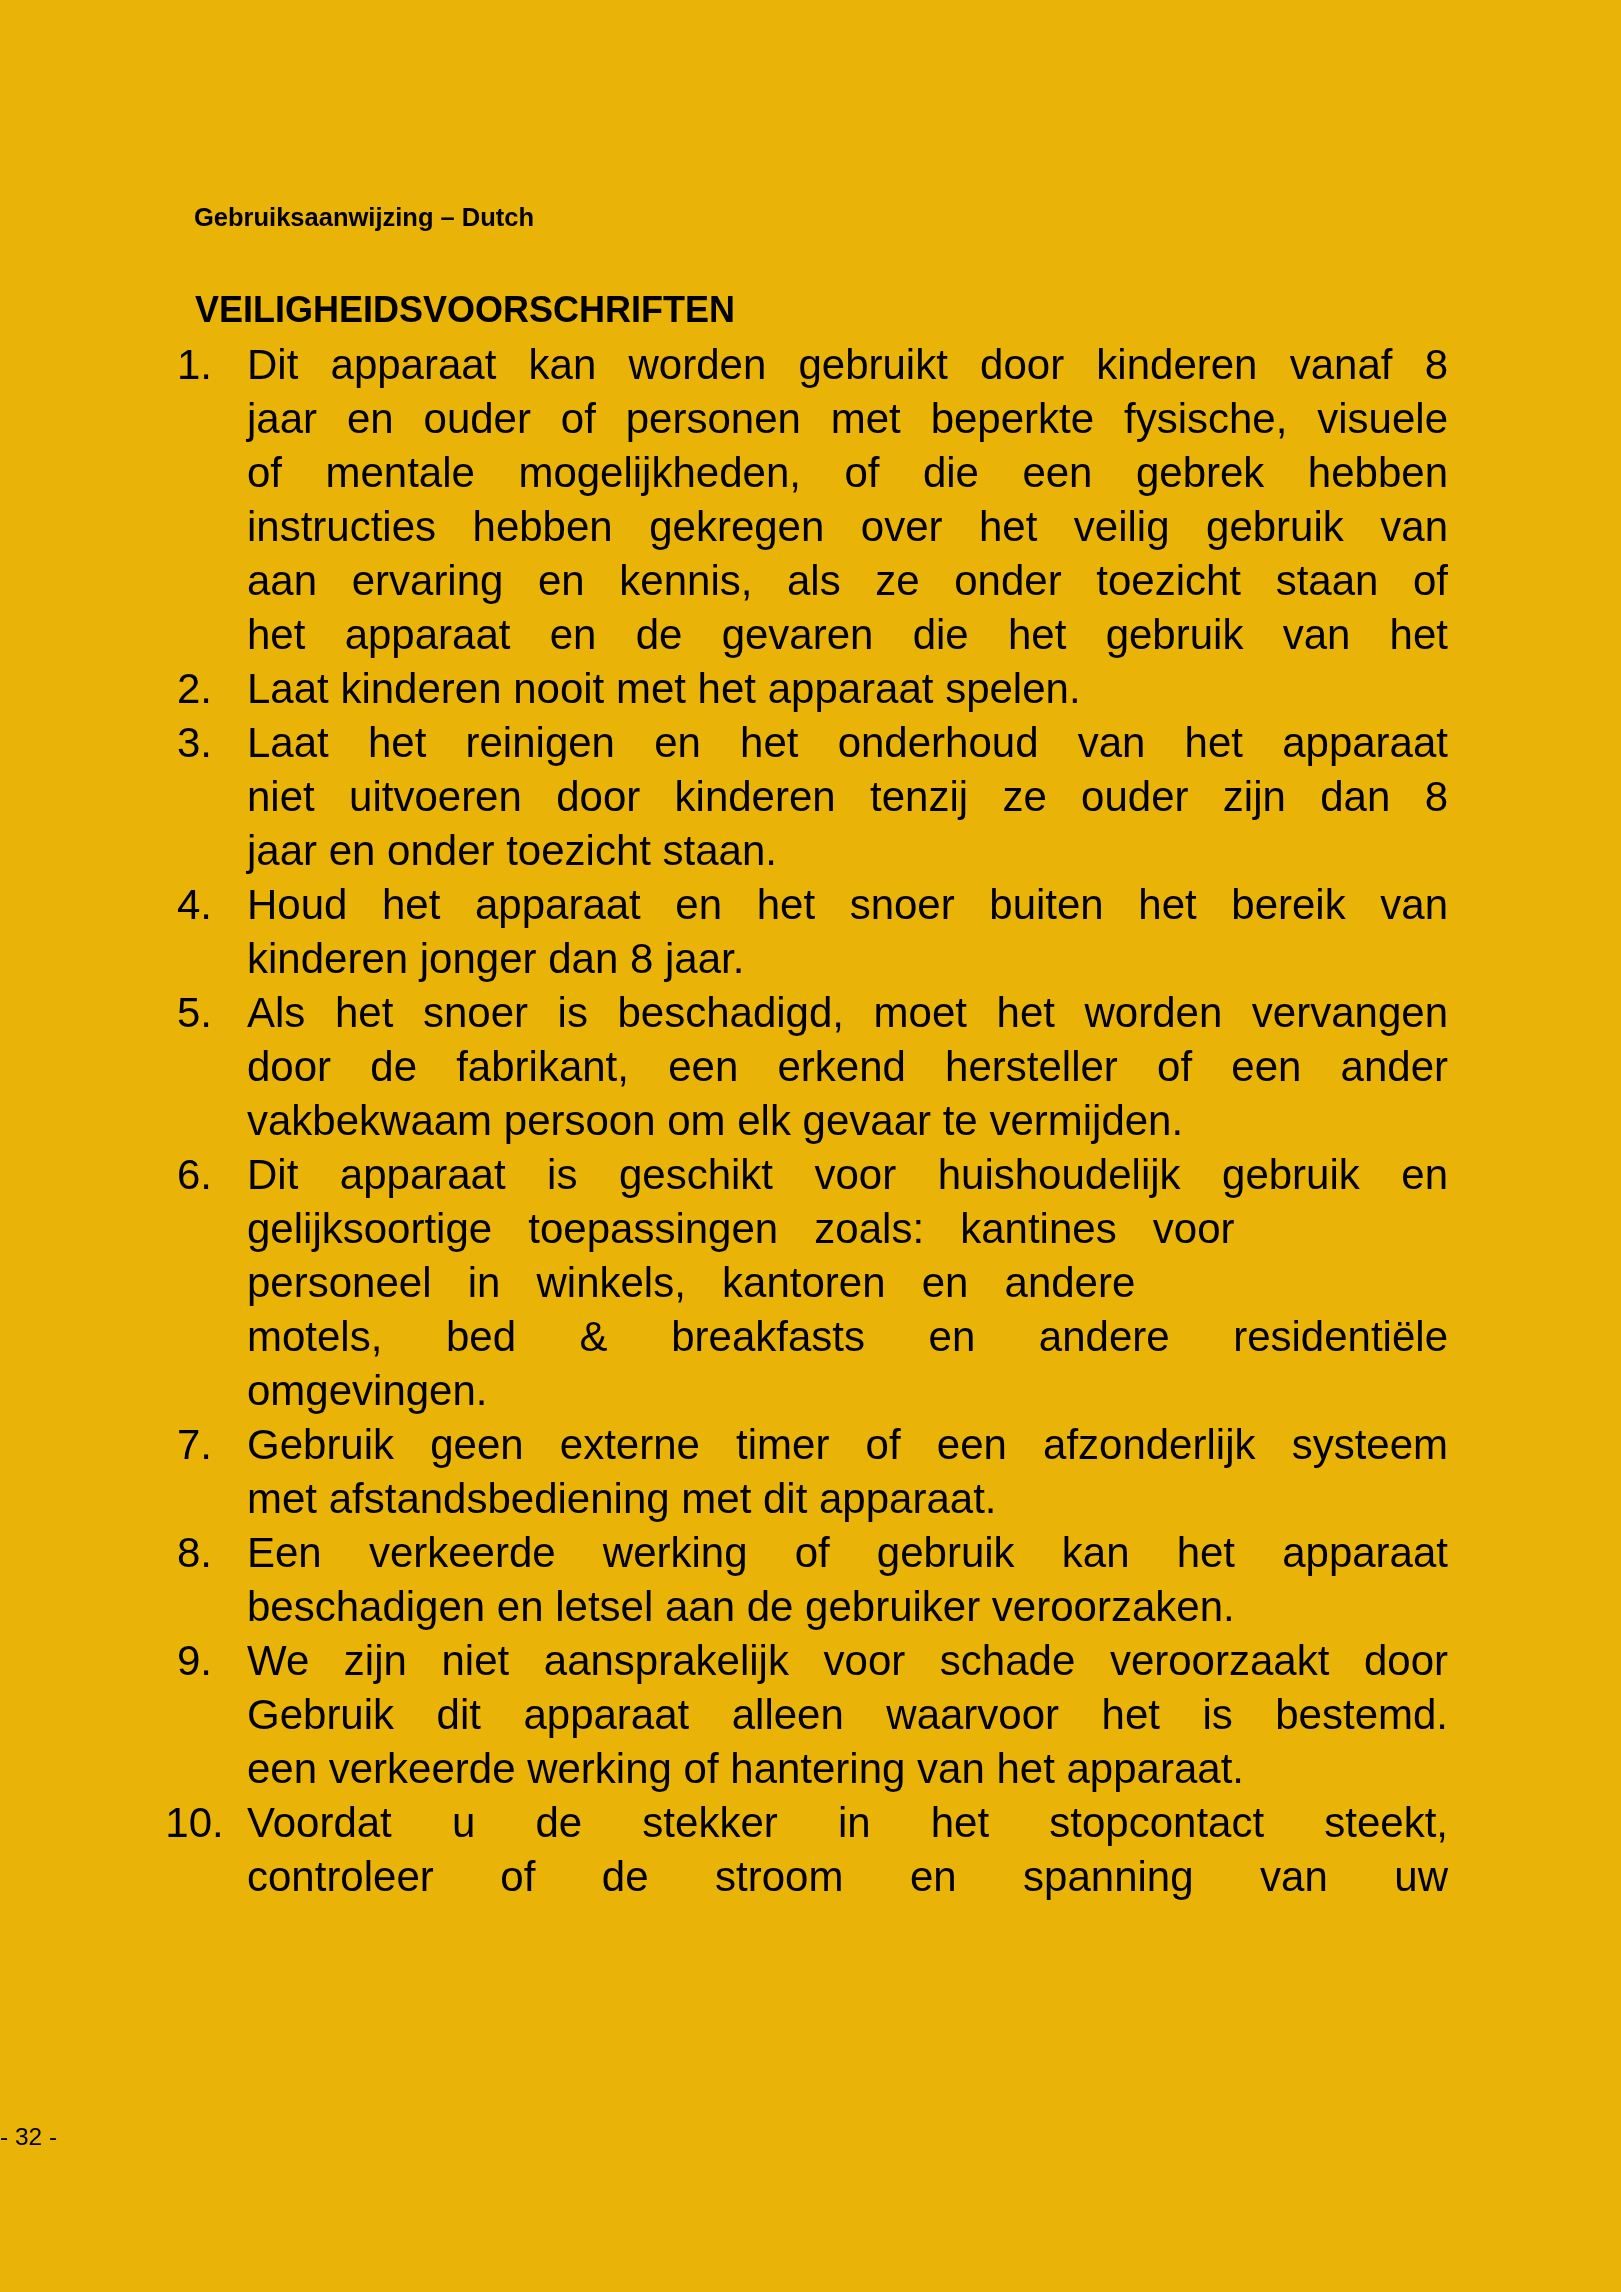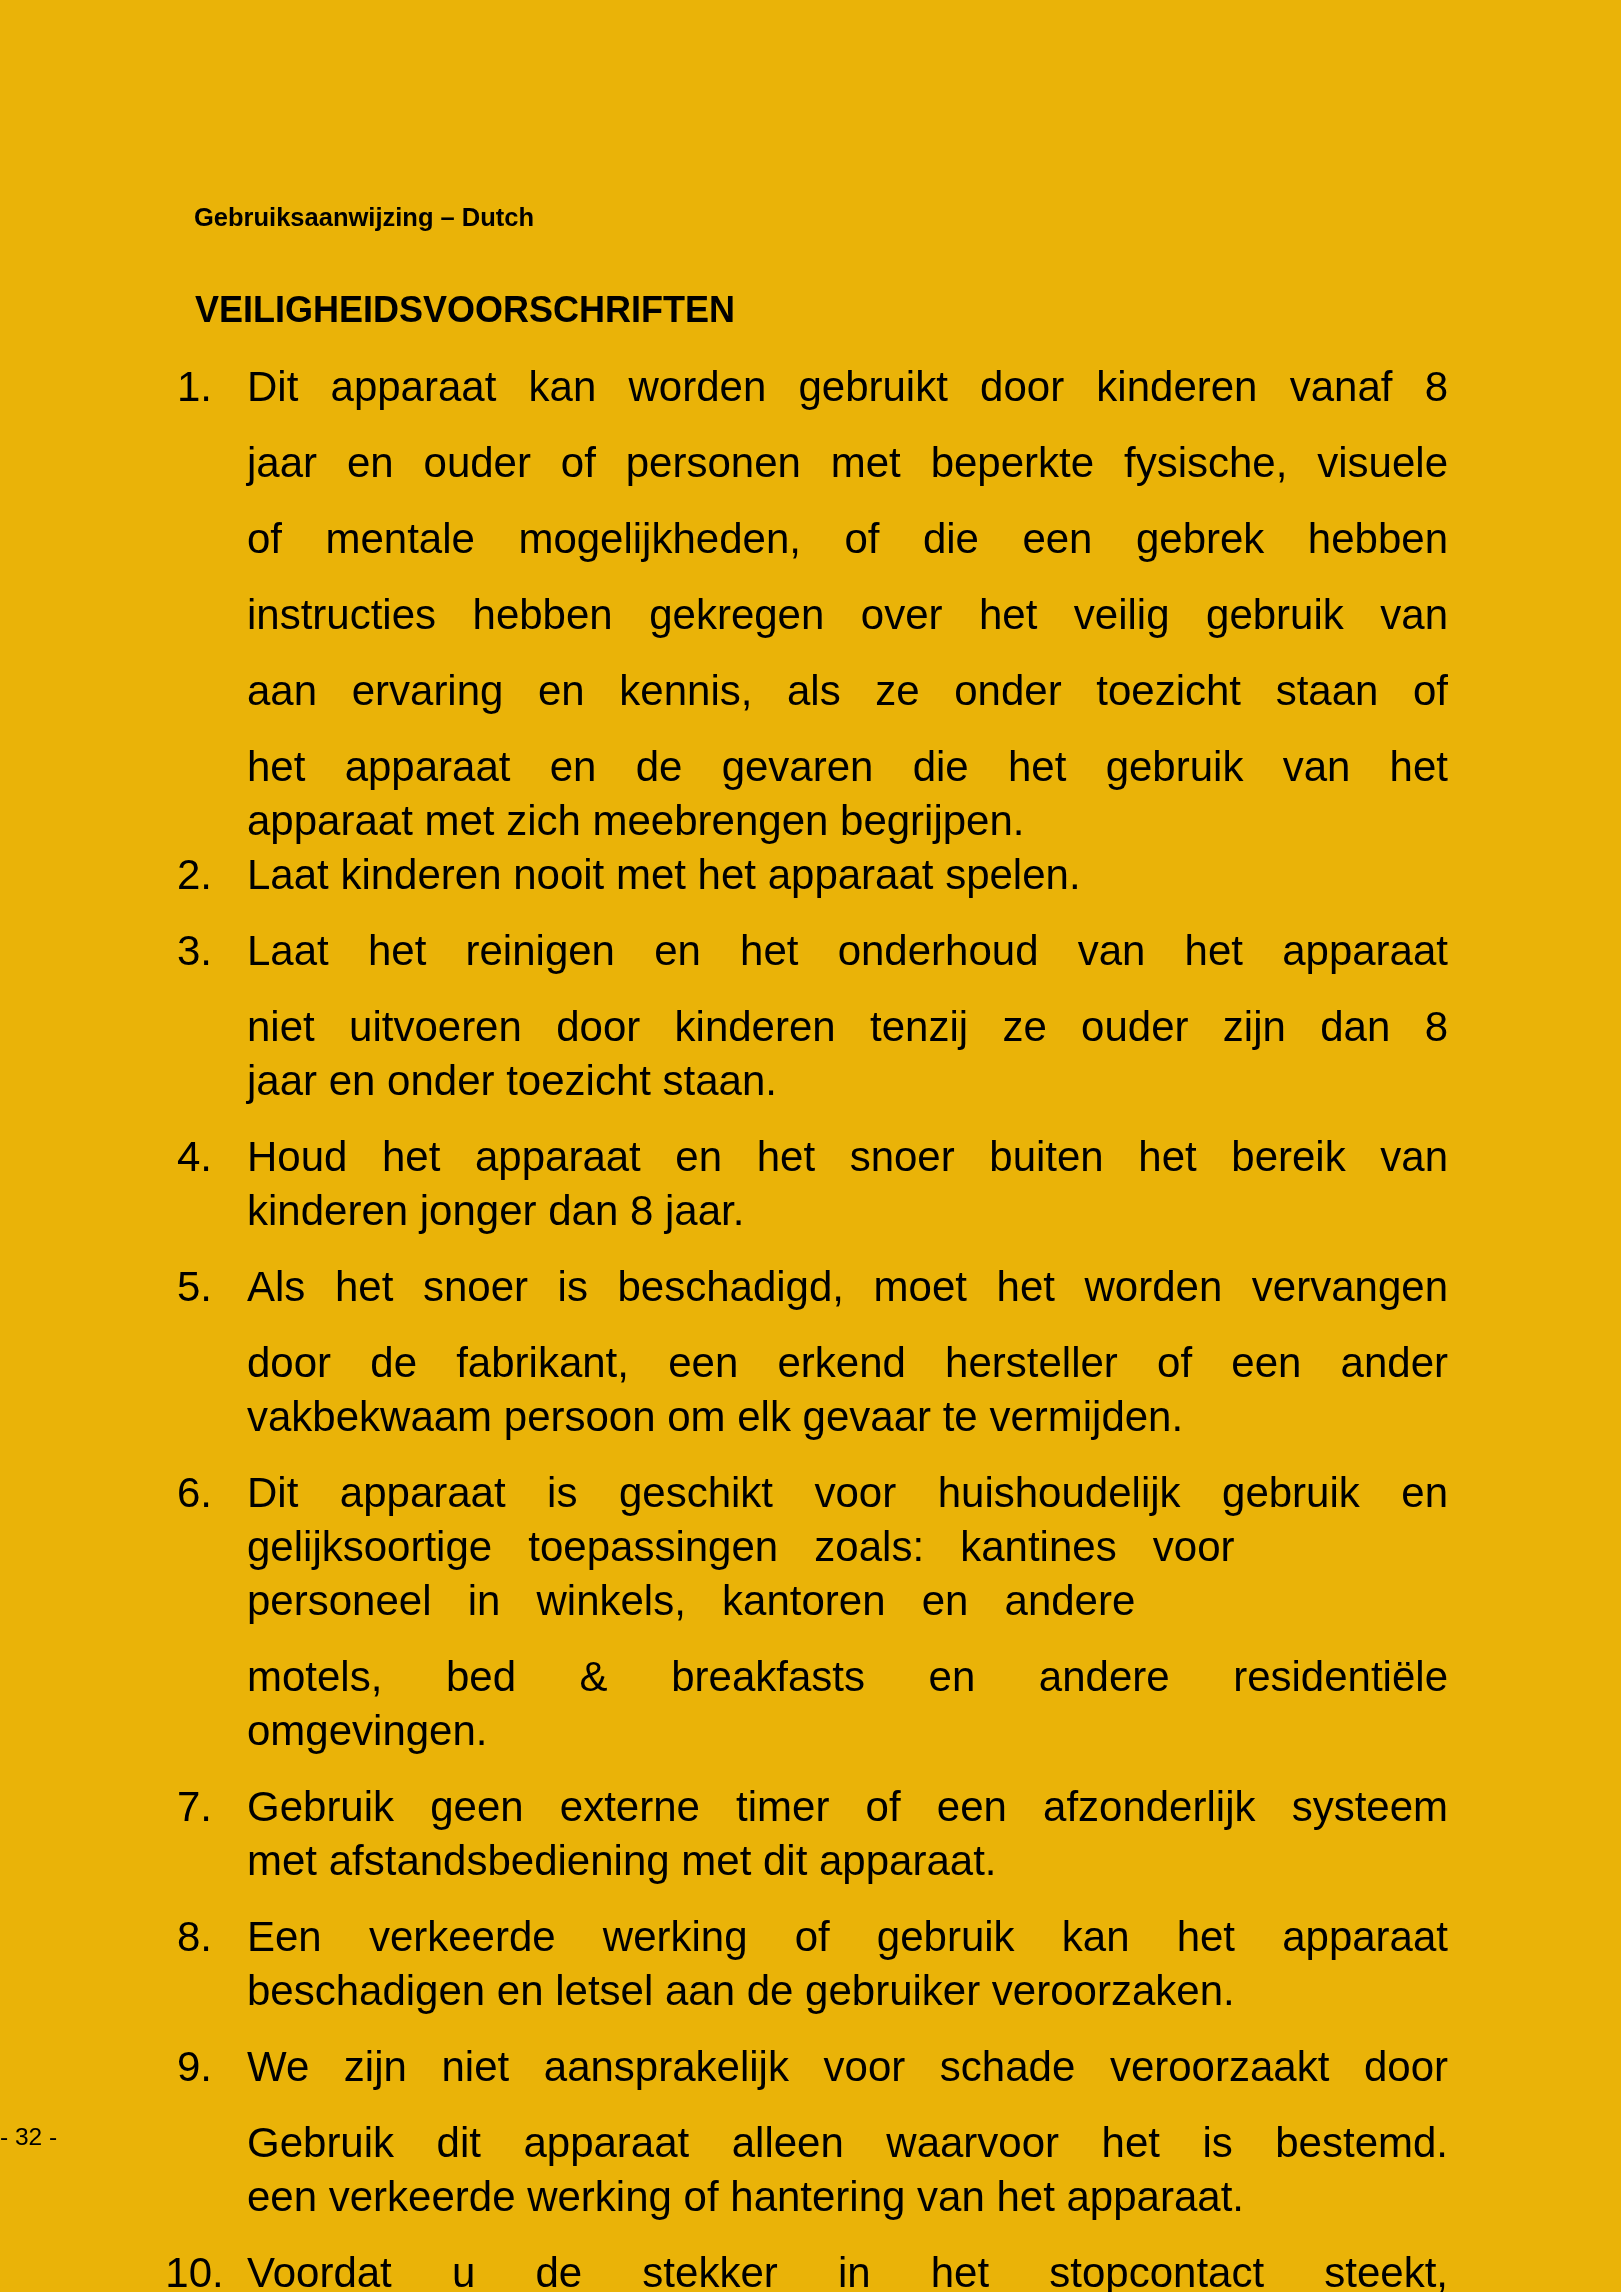--- a/index.html
+++ b/index.html
@@ -60,21 +60,20 @@
   .text {
     width: 1201px;
   }
   .line {
     text-align: left;
   }
   .line.fill {
     text-align: justify;
     text-align-last: justify;
     text-justify: inter-word;
-    margin-top: 22px;
   }
   .line.spread {
     word-spacing: 24.5px;
   }
   .page-number {
     position: absolute;
     left: 0;
     top: 2085px;
     width: 100%;
     text-align: left;
@@ -94,21 +93,20 @@
   <ol class="safety-list" id="safety-list">
       <li class="item">
         <span class="num">1.</span>
         <div class="text">
           <div class="line fill">Dit apparaat kan worden gebruikt door kinderen vanaf 8</div>
           <div class="line fill">jaar en ouder of personen met beperkte fysische, visuele</div>
           <div class="line fill">of mentale mogelijkheden, of die een gebrek hebben</div>
           <div class="line fill">instructies hebben gekregen over het veilig gebruik van</div>
           <div class="line fill">aan ervaring en kennis, als ze onder toezicht staan of</div>
           <div class="line fill">het apparaat en de gevaren die het gebruik van het</div>
-          <div class="line">apparaat met zich meebrengen begrijpen.</div>
         </div>
       </li>
       <li class="item">
         <span class="num">2.</span>
         <div class="text">
           <div class="line">Laat kinderen nooit met het apparaat spelen.</div>
         </div>
       </li>
       <li class="item">
         <span class="num">3.</span>

